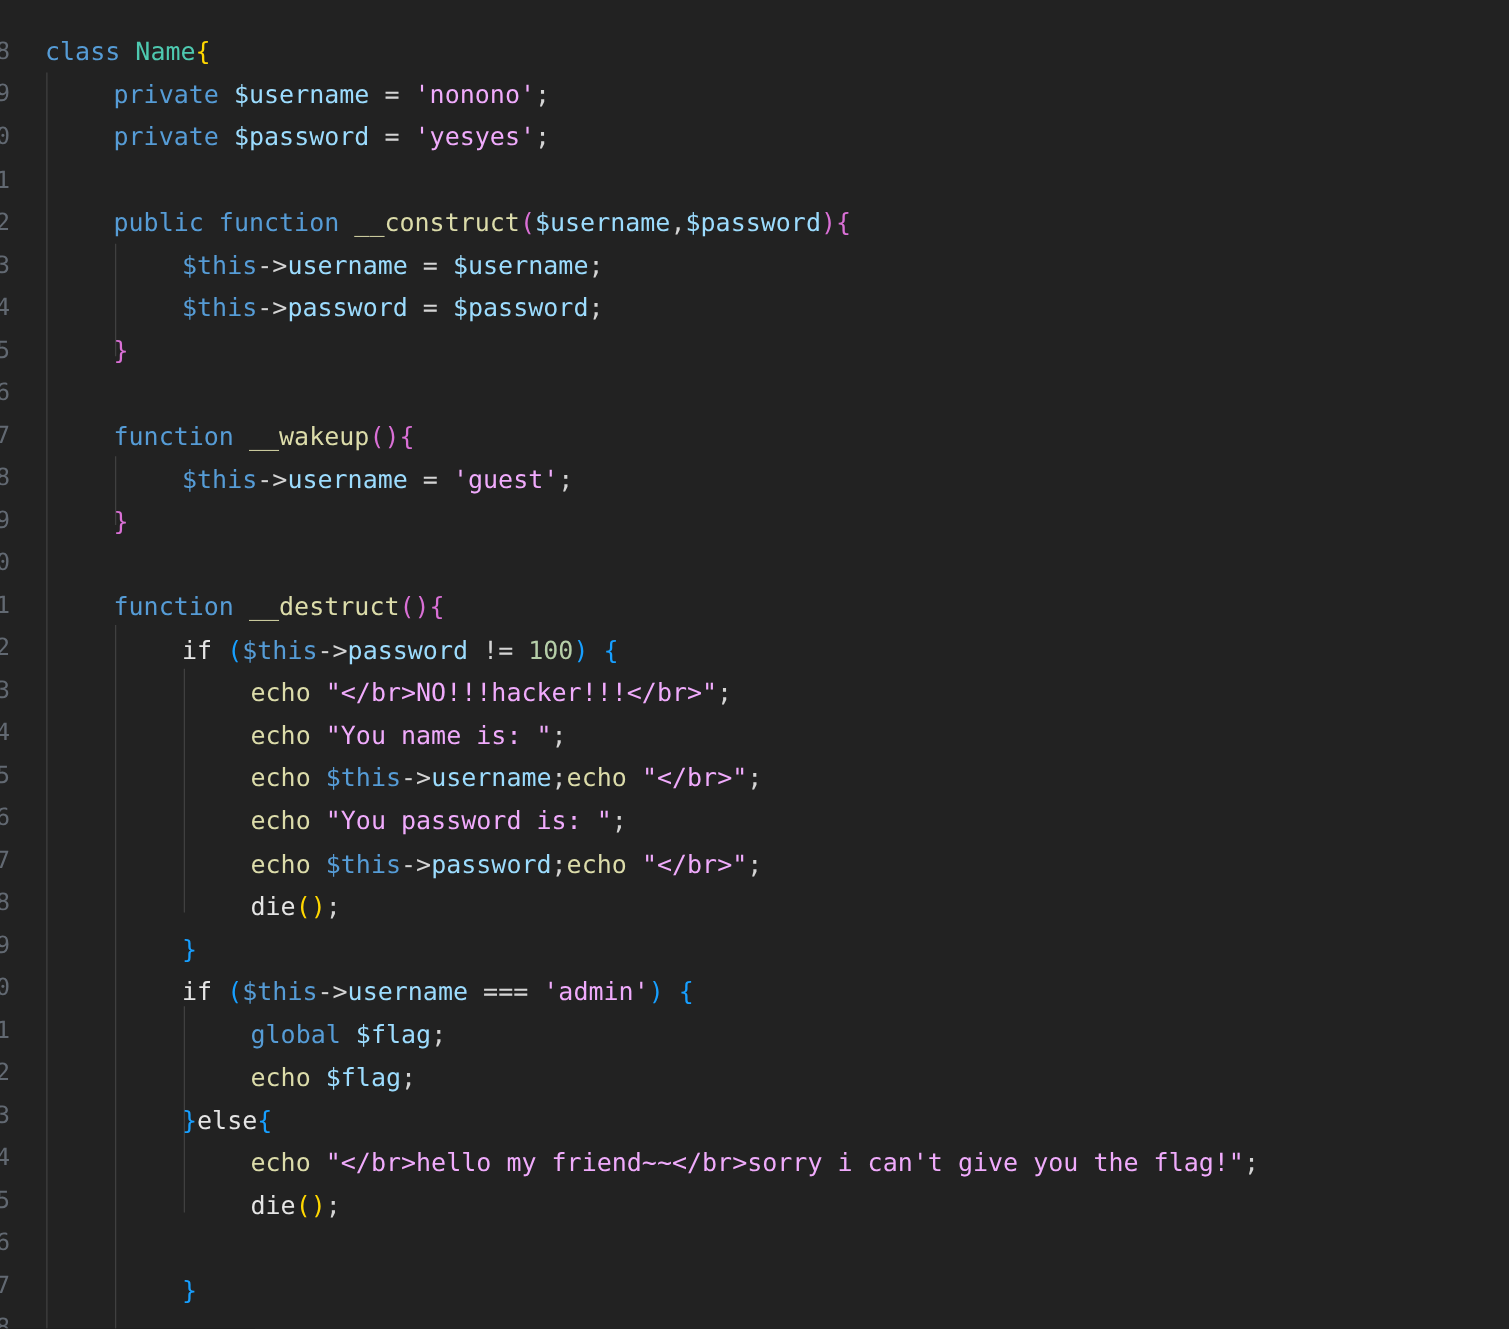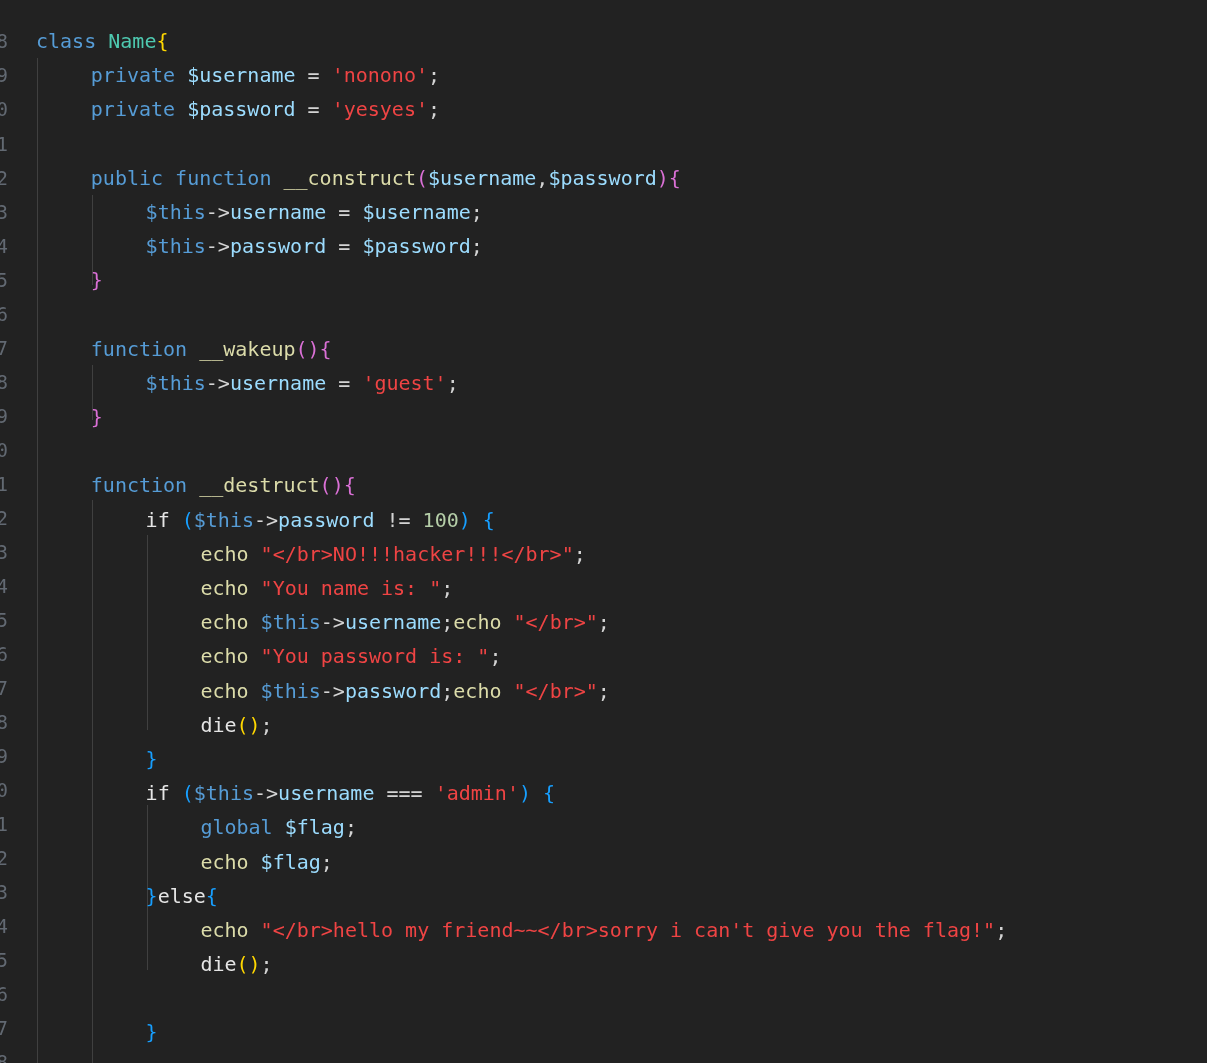--- a/index.html
+++ b/index.html
@@ -61,21 +61,21 @@
   }
   .ln { display: block; height: 34.2px; }
 
   
   .kw   { color: #569cd6; }  
   .ctrl { color: #e5e5e5; }  
   .type { color: #4ec9b0; }  
   .fn   { color: #dcdcaa; }  
   .var  { color: #9cdcfe; }  
   .this { color: #569cd6; }  
-  .str  { color: #ef4444; }  
+  .str  { color: #f0abfc; }  
   .num  { color: #b5cea8; }  
   .op   { color: #d4d4d4; }  
   .p1   { color: #ffd700; }  
   .p2   { color: #da70d6; }  
   .p3   { color: #179fff; }  
 </style>
 </head>
 <body>
 
 <div id="editor">

